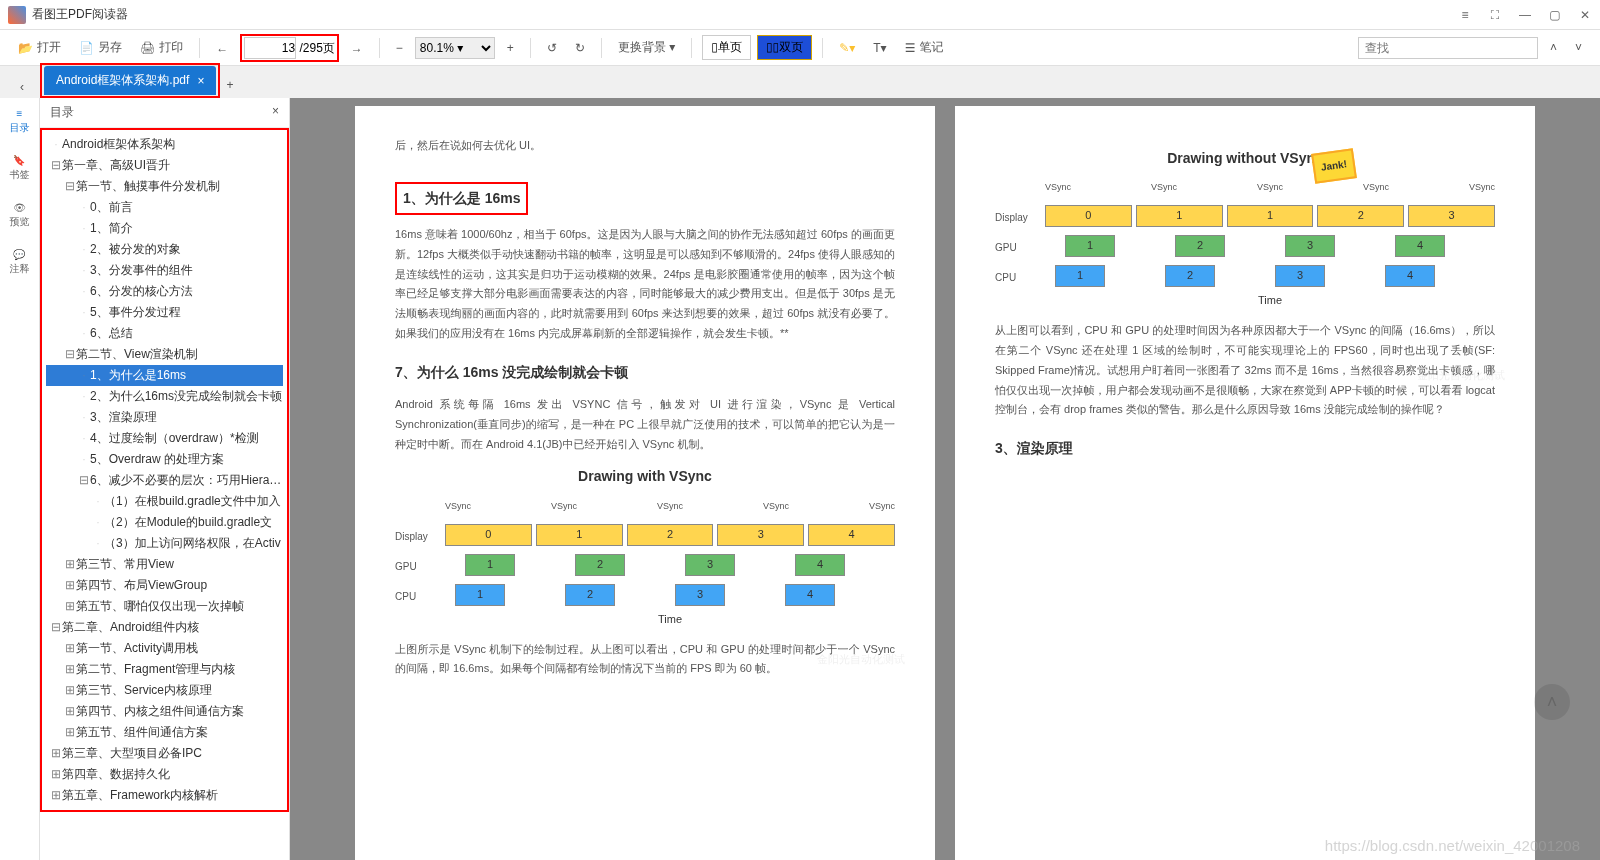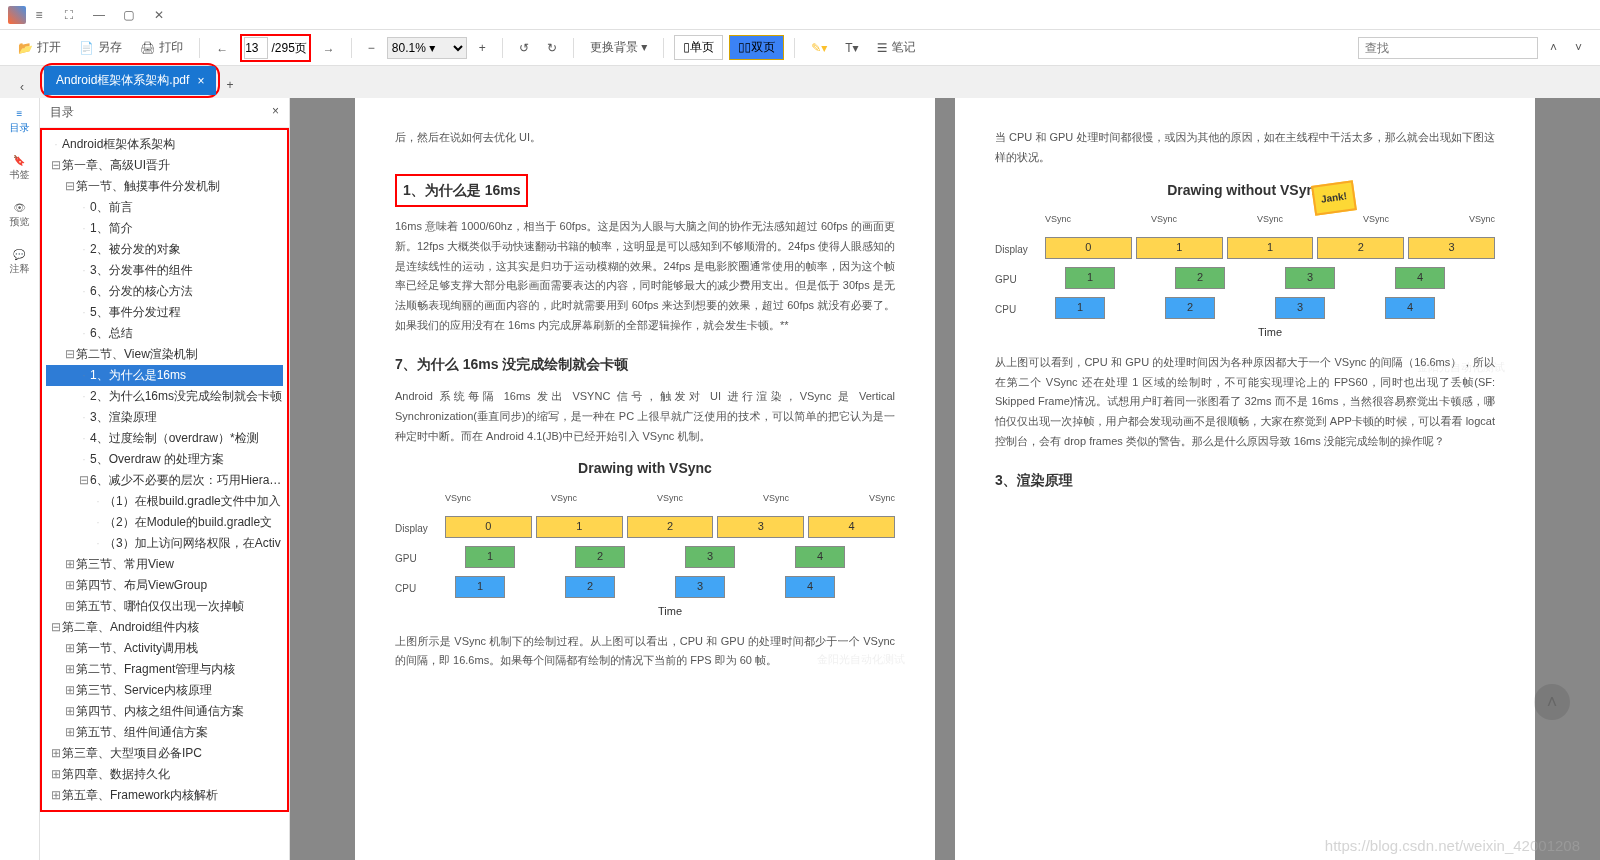--- a/index.html
+++ b/index.html
@@ -5,47 +5,47 @@
 * { margin: 0; padding: 0; box-sizing: border-box; font-family: "Microsoft YaHei", sans-serif; }
 body { background: #f5f5f5; overflow: hidden; width: 1600px; height: 860px; font-size: 12px; }
 .titlebar { height: 30px; background: #fff; display: flex; align-items: center; padding: 0 8px; border-bottom: 1px solid #e0e0e0; }
 .logo { width: 18px; height: 18px; background: linear-gradient(45deg,#ff6b35,#4a90e2); border-radius: 2px; margin-right: 6px; }
 .title { font-size: 12px; color: #333; flex: 1; }
 .winbtns { display: flex; gap: 16px; }
 .winbtn { width: 14px; height: 14px; cursor: pointer; color: #666; display: flex; align-items: center; justify-content: center; }
 .toolbar { height: 36px; background: #fff; display: flex; align-items: center; padding: 0 12px; border-bottom: 1px solid #e0e0e0; gap: 6px; }
 .tbtn { display: flex; align-items: center; gap: 4px; padding: 4px 6px; cursor: pointer; color: #555; font-size: 12px; }
 .sep { width: 1px; height: 20px; background: #ddd; margin: 0 4px; }
-.pageinp { width: 24px; text-align: left; border: 1px solid #ccc; height: 22px; font-size: 12px; }
+.pageinp { width: 52px; text-align: right; border: 1px solid #ccc; height: 22px; font-size: 12px; }
 .redbox { border: 2px solid #ff0000; padding: 1px 2px; }
 .zoom { width: 80px; height: 22px; border: 1px solid #ccc; font-size: 12px; }
 .modebtn { padding: 3px 8px; border: 1px solid #ccc; font-size: 12px; cursor: pointer; }
-.modebtn.active { background: #3b82f6; border-color: #d4a300; }
+.modebtn.active { background: #1d4ed8; border-color: #d4a300; }
 .search { margin-left: auto; width: 180px; height: 22px; border: 1px solid #ccc; padding: 0 6px; font-size: 12px; }
 .tabbar { height: 32px; background: #f0f0f0; display: flex; align-items: flex-end; padding-left: 40px; }
-.tabbar .redbox { display: inline-flex; border-radius: 12px; }
+.tabbar .redbox { display: inline-flex; }
 .tab { background: #1976d2; color: #fff; padding: 6px 12px; font-size: 12px; display: flex; align-items: center; gap: 8px; border-radius: 3px 3px 0 0; }
 .tabx { cursor: pointer; }
 .main { display: flex; height: calc(860px - 98px); }
 .leftrail { width: 40px; background: #fff; border-right: 1px solid #e0e0e0; display: flex; flex-direction: column; align-items: center; padding-top: 10px; gap: 20px; }
 .railbtn { display: flex; flex-direction: column; align-items: center; gap: 2px; cursor: pointer; font-size: 10px; color: #666; }
 .railbtn.active { color: #1976d2; }
 .sidebar { width: 250px; background: #fff; border-right: 1px solid #e0e0e0; overflow-y: auto; }
 .sidebar-hdr { padding: 6px 10px; font-size: 12px; color: #555; display: flex; justify-content: space-between; border-bottom: 1px solid #eee; }
 .tree { padding: 4px; }
 .tree.redbox { border: 2px solid #ff0000; }
 .tnode { font-size: 12px; color: #333; padding: 2px 0 2px 4px; cursor: pointer; white-space: nowrap; overflow: hidden; text-overflow: ellipsis; }
 .tnode .exp { display: inline-block; width: 12px; text-align: center; color: #888; }
 .tnode.sel { background: #2e7cd6; color: #fff; }
 .lvl1 { padding-left: 4px; }
 .lvl2 { padding-left: 18px; }
 .lvl3 { padding-left: 32px; }
 .lvl4 { padding-left: 46px; }
 .content { flex: 1; background: #888; display: flex; gap: 20px; padding: 0; overflow: auto; justify-content: center; }
-.page { background: #fff; width: 580px; padding: 30px 40px; font-size: 12px; line-height: 1.8; color: #333; margin-top: 0; }
+.page { background: #fff; width: 580px; padding: 30px 40px; font-size: 12px; line-height: 1.8; color: #333; margin-top: 8px; }
 .page h3 { font-size: 14px; margin: 16px 0 10px; }
 .page h3.redbox { display: inline-block; padding: 2px 6px; }
 .page p { text-align: justify; margin-bottom: 10px; font-size: 11px; color: #555; }
 .diag { margin: 10px 0; }
 .diag-title { font-weight: bold; text-align: center; font-size: 14px; margin-bottom: 8px; }
 .trow { display: flex; align-items: flex-end; height: 30px; }
 .trow-lbl { width: 50px; font-size: 10px; color: #555; }
 .trow-boxes { flex: 1; display: flex; gap: 4px; position: relative; }
 .dbox { flex: 1; height: 22px; display: flex; align-items: center; justify-content: center; font-size: 11px; border: 1px solid #888; }
 .gbox { width: 50px; height: 22px; display: flex; align-items: center; justify-content: center; font-size: 11px; border: 1px solid #888; }
@@ -57,20 +57,21 @@
 .jank { position: absolute; top: 5px; right: 140px; background: #fdd835; transform: rotate(-8deg); padding: 4px 6px; font-size: 10px; font-weight: bold; border: 2px solid #f9a825; }
 .scroll-top { position: fixed; right: 30px; bottom: 140px; width: 36px; height: 36px; background: rgba(0,0,0,0.1); border-radius: 50%; display: flex; align-items: center; justify-content: center; cursor: pointer; font-size: 18px; color: #666; }
 .watermark { position: absolute; opacity: 0.15; font-size: 11px; color: #999; }
 .url-footer { position: fixed; right: 20px; bottom: 6px; font-size: 15px; color: #aaa; opacity: .5;}
 </style>
 </head>
 <body>
 
 <div class="titlebar">
   <div class="logo"></div>
+  <div class="title">看图王PDF阅读器</div>
   <div class="winbtns">
     <div class="winbtn">≡</div>
     <div class="winbtn">⛶</div>
     <div class="winbtn">—</div>
     <div class="winbtn">▢</div>
     <div class="winbtn">✕</div>
   </div>
 </div>
 
 <div class="toolbar">
@@ -238,21 +239,20 @@
               <div class="gbox blue">4</div>
             </div>
           </div>
         <div class="timeax">Time</div>
       </div>
       <p>上图所示是 VSync 机制下的绘制过程。从上图可以看出，CPU 和 GPU 的处理时间都少于一个 VSync 的间隔，即 16.6ms。如果每个间隔都有绘制的情况下当前的 FPS 即为 60 帧。</p>
       <span class="watermark" style="bottom:190px;right:30px;">金阳光自动化测试</span>
     </div>
 
     <div class="page" style="position:relative;">
-      <p>当 CPU 和 GPU 处理时间都很慢，或因为其他的原因，如在主线程中干活太多，那么就会出现如下图这样的状况。</p>
       <div class="diag" style="position:relative;">
         <div class="diag-title">Drawing without VSync</div>
         <div class="jank">Jank!</div>
         <div class="vsticks">
             <span>VSync</span>
             <span>VSync</span>
             <span>VSync</span>
             <span>VSync</span>
             <span>VSync</span>
           </div>

